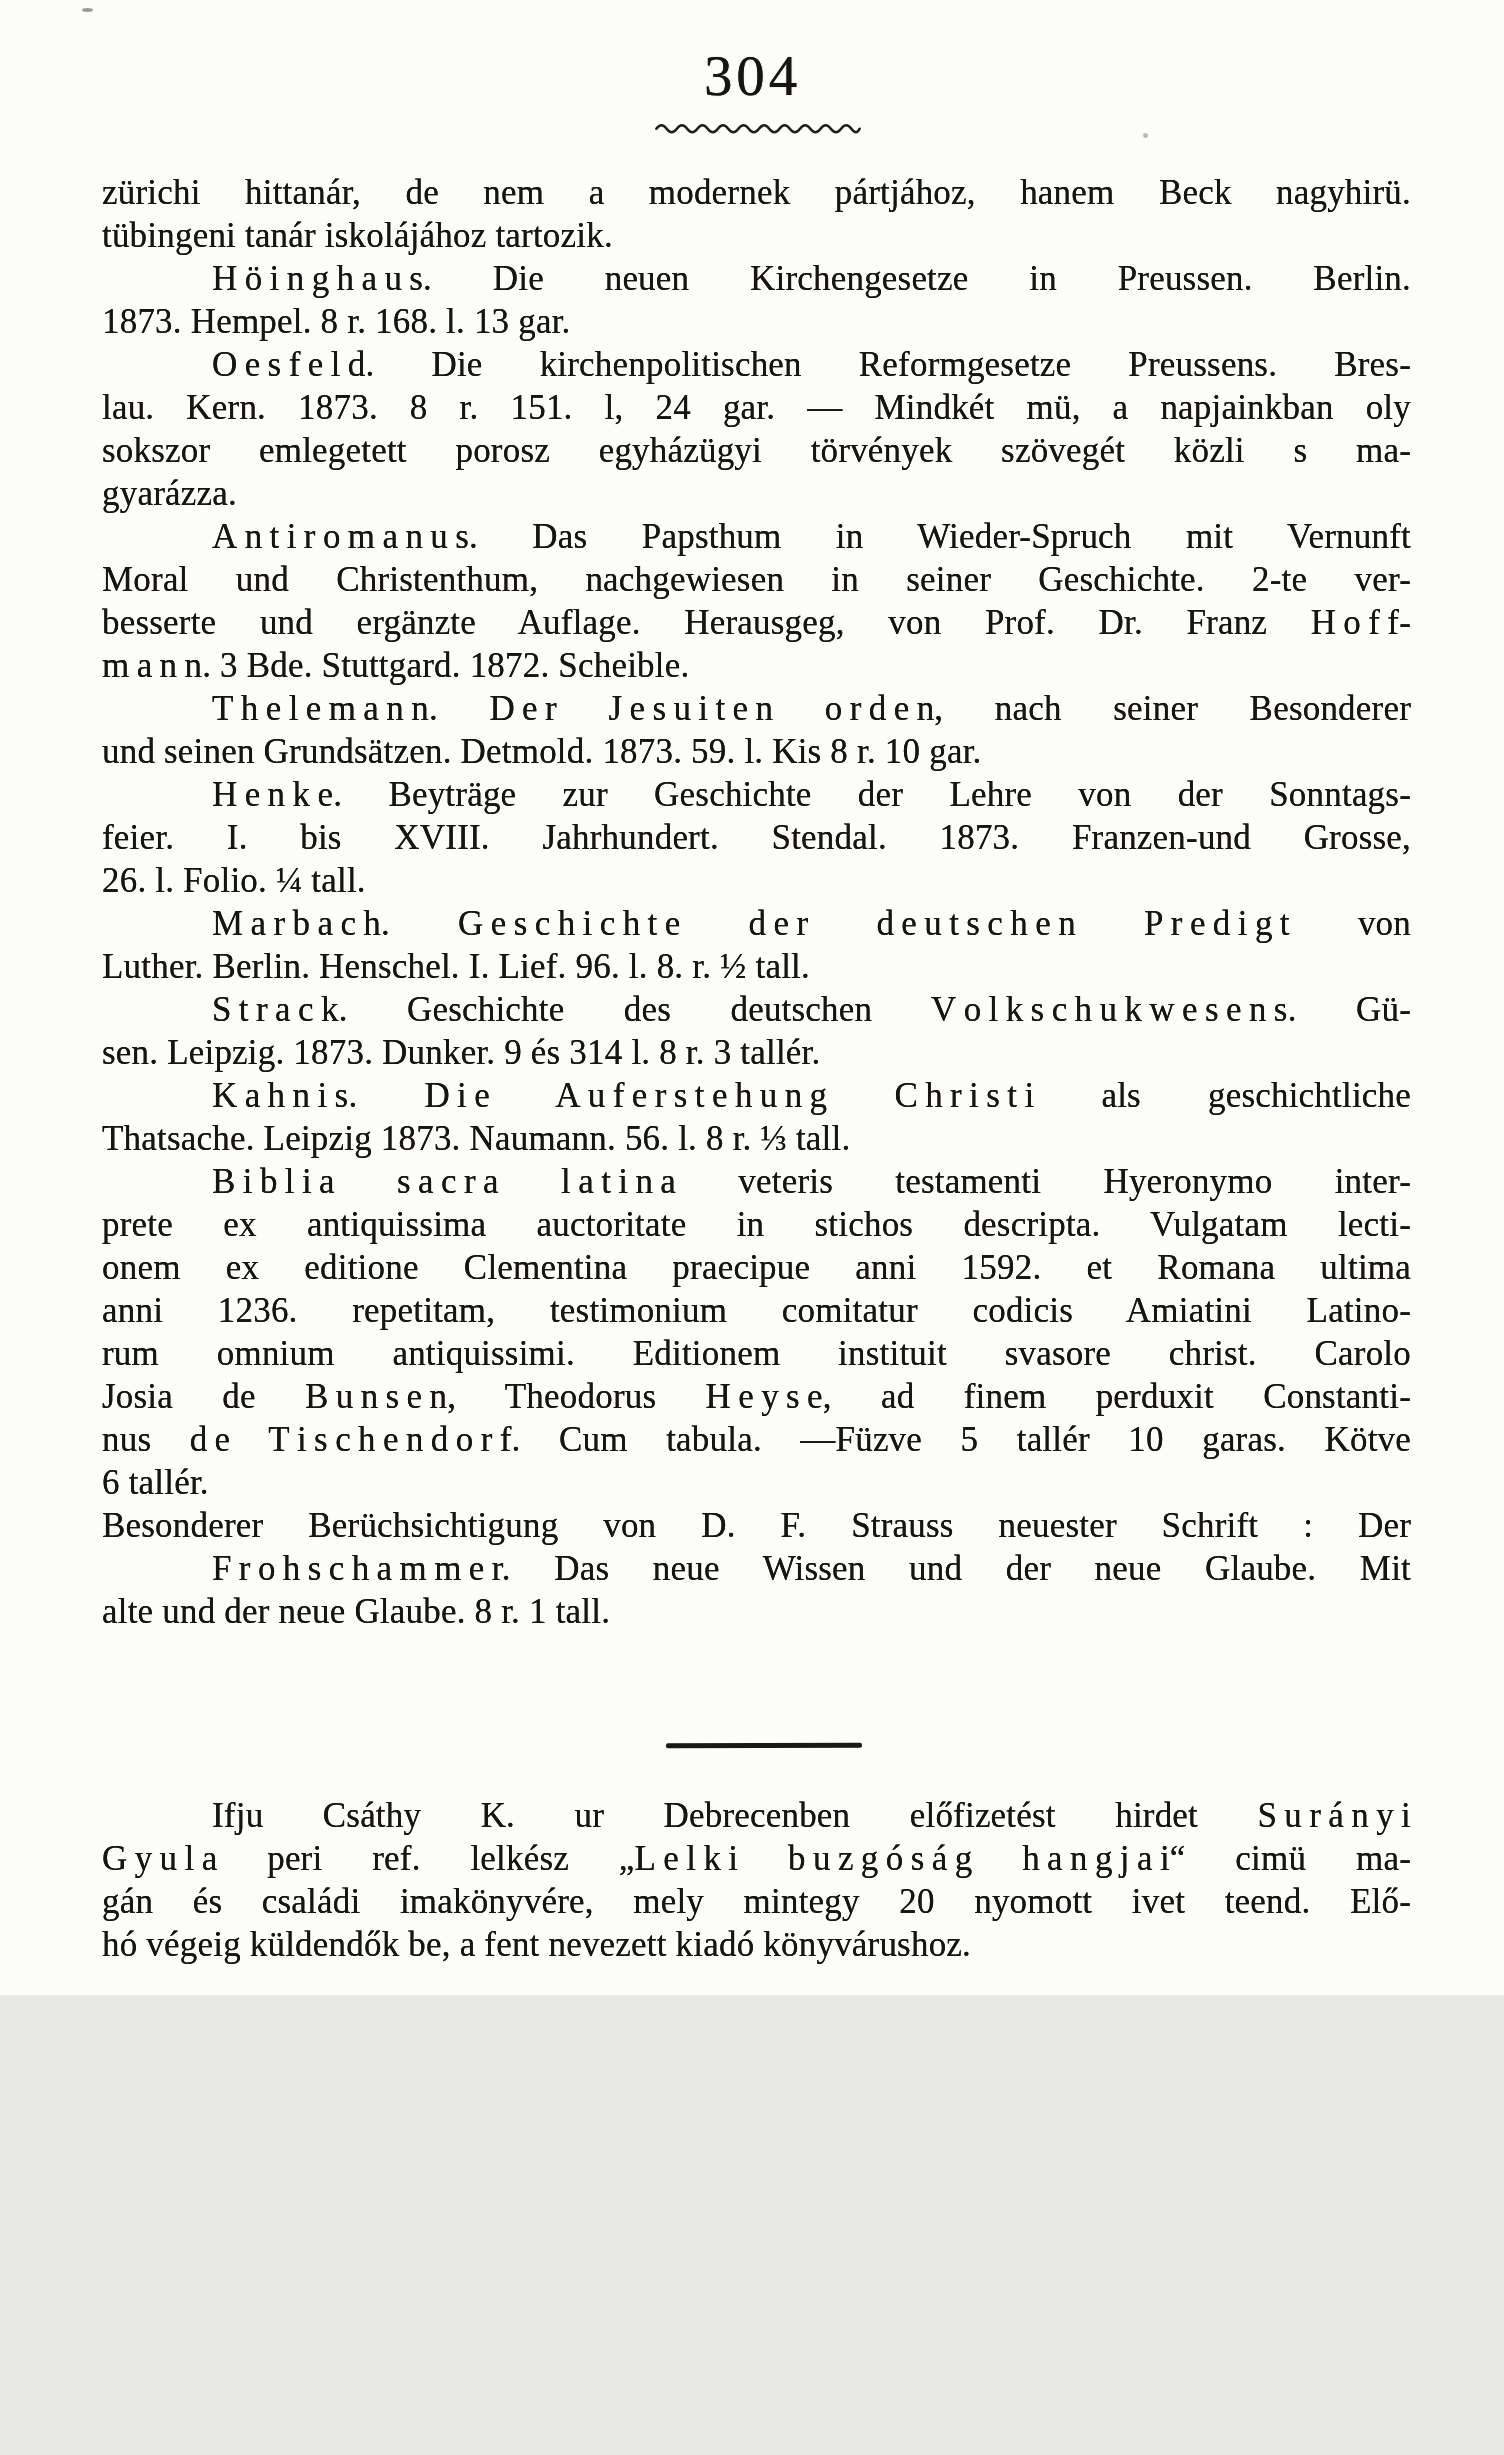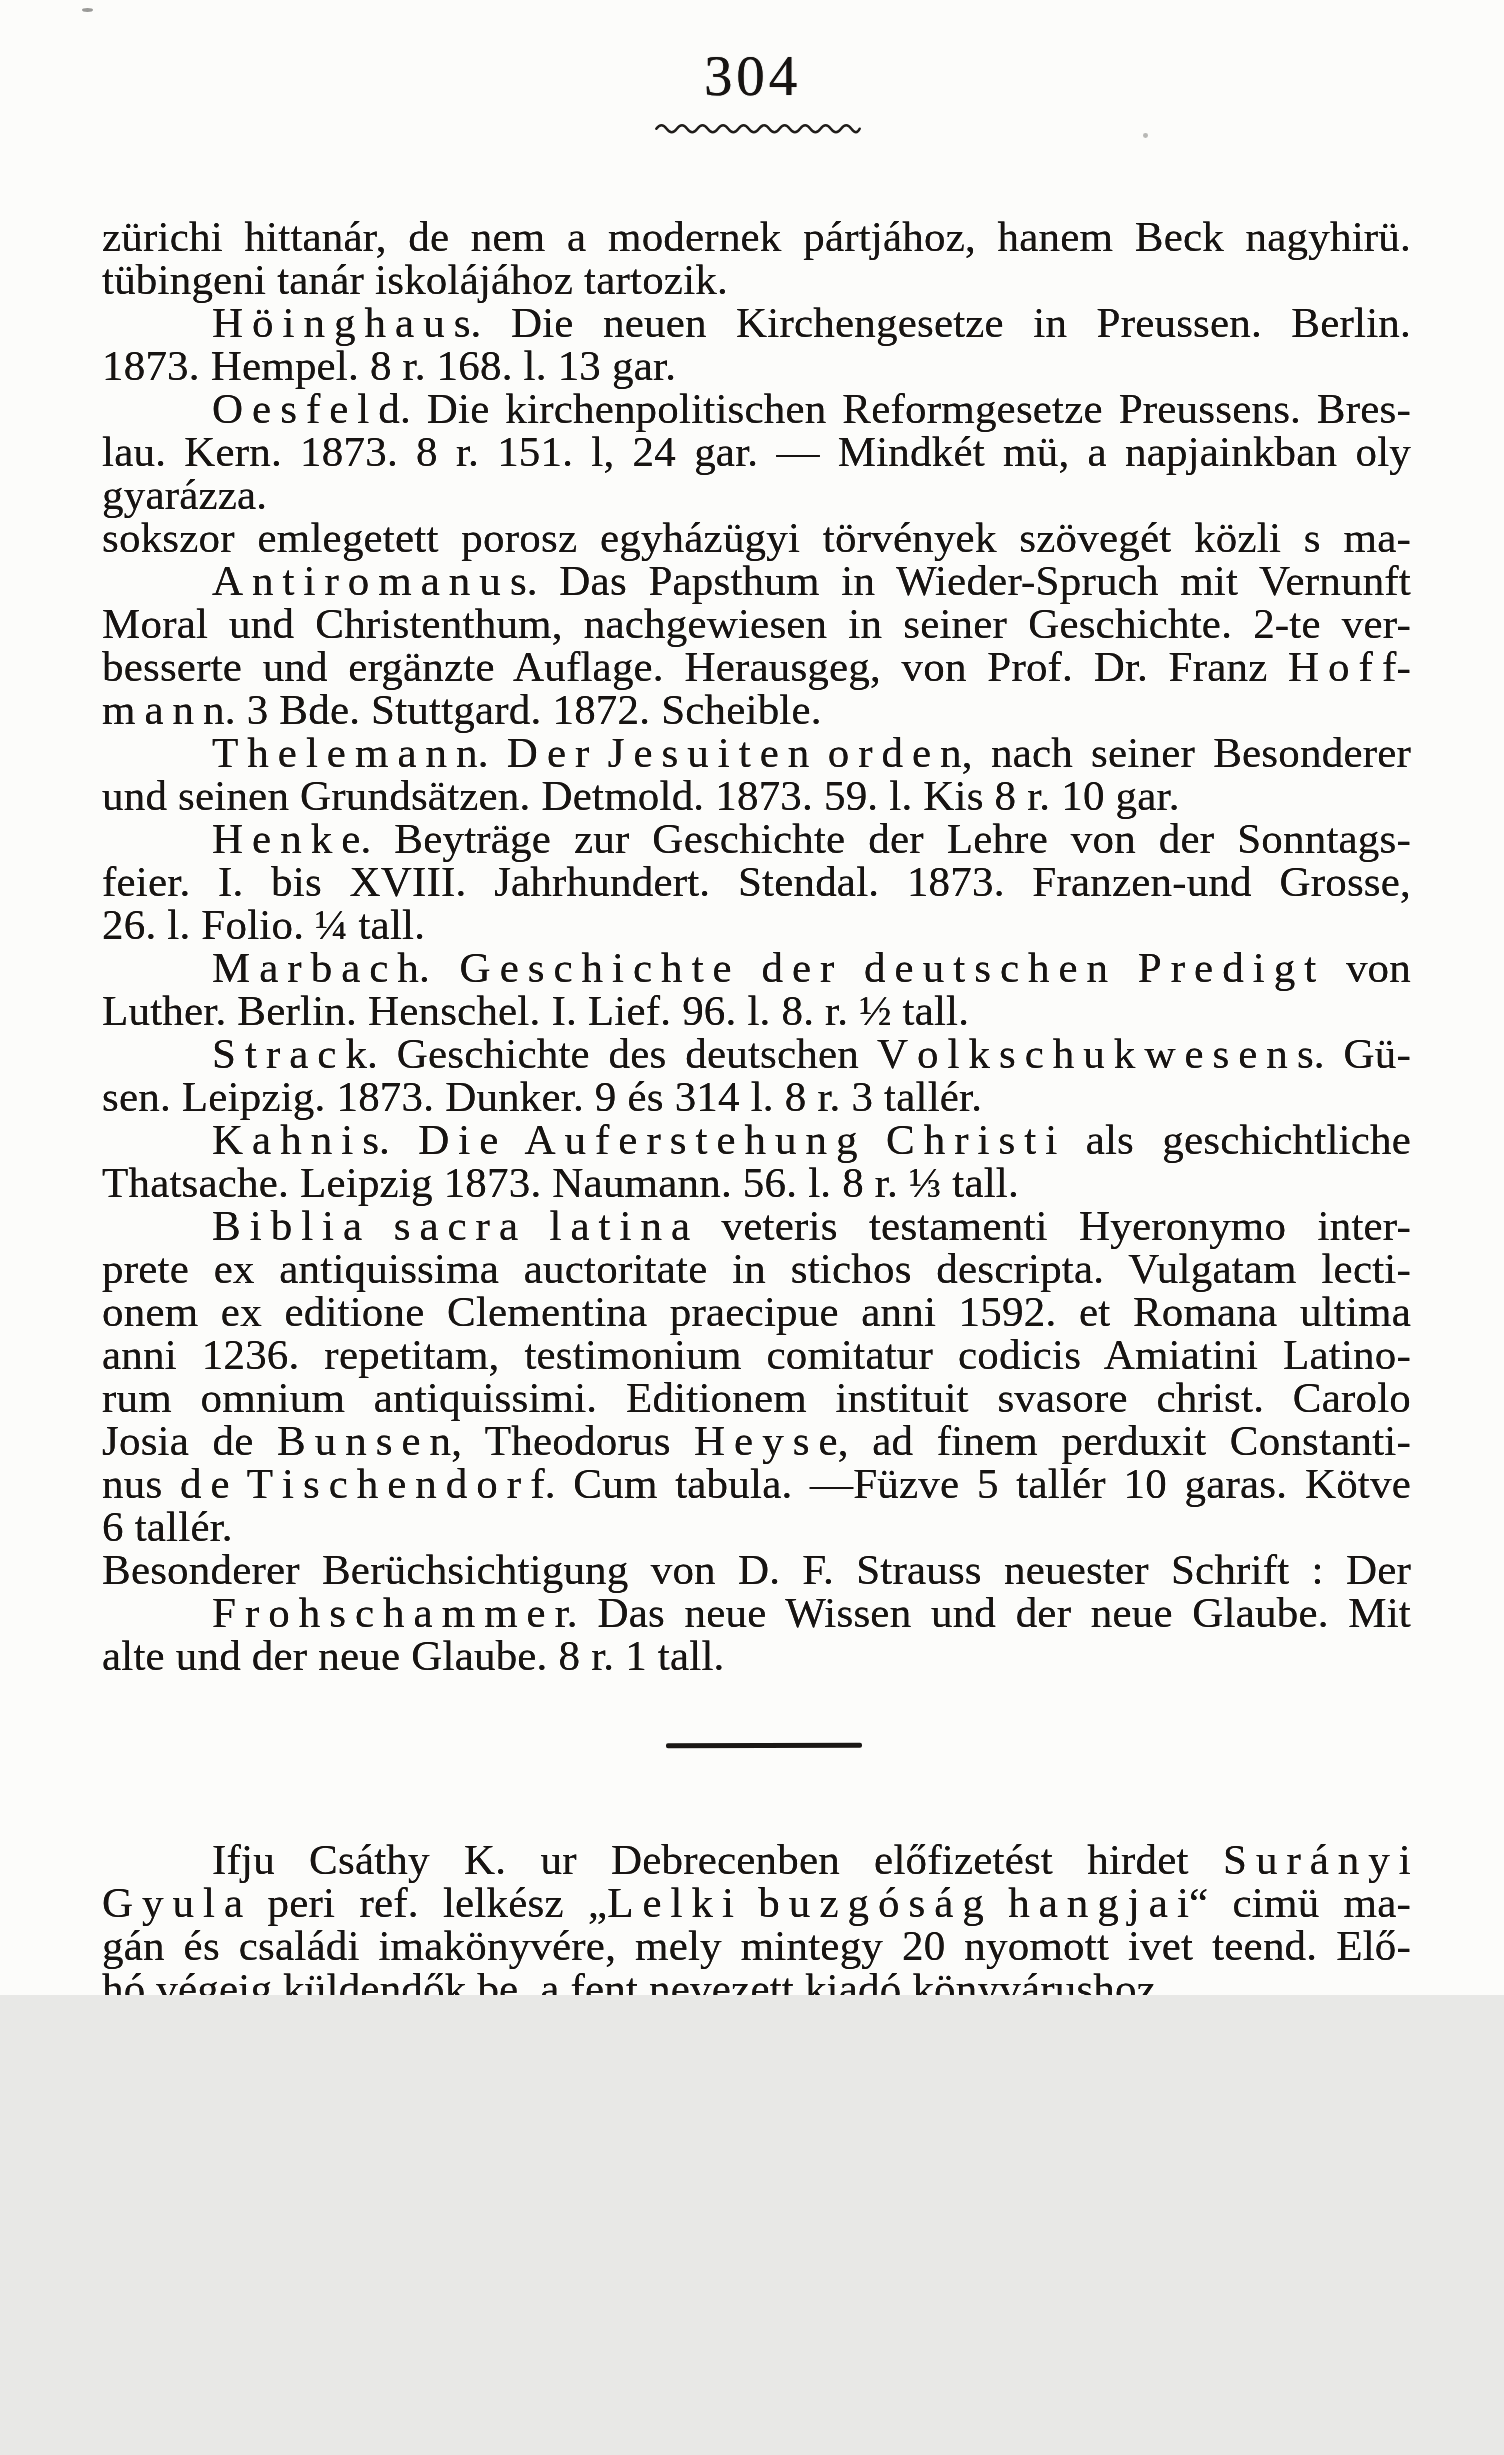--- a/index.html
+++ b/index.html
@@ -10,23 +10,22 @@
     color:#171412;
   }
   .pagenum {
     position:absolute; top:43px; left:0; width:100%;
     text-align:center; font-size:57px; letter-spacing:3.9px;
     text-shadow:0 0 0.7px currentColor;
   }
   .squiggle { position:absolute; top:119px; left:654px; }
   .body {
     position:absolute; left:102px; width:1309px;
-    font-size:43px; line-height:43px; letter-spacing:0.2px;
+    font-size:35px; line-height:43px; letter-spacing:0.2px;
     text-shadow:0 0 0.6px currentColor;
-    margin-top:44px;
   }
   .sec1 { top:171px; }
   .sec2 { top:1794px; }
   .line { min-height:43px; }
   .line.justify { text-align:justify; text-align-last:justify; }
   .line.indent { text-indent:110px; }
   .rule { position:absolute; background:#1b1815; }
   .rule-1 { left:666px; top:1743px; width:196px; height:4.9px; border-radius:2px; transform:rotate(-.2deg); }
   .rule-2 { left:653px; top:2155px; width:210px; height:3.9px; border-radius:2px; background:#2a2622; opacity:.88; transform:rotate(-.5deg); filter:blur(0.4px); }
   .speck { position:absolute; border-radius:50%; }
@@ -46,22 +45,22 @@
     <path d="M2 10 Q7.25 3, 12.5 10 T23 10 T33.5 10 T44 10 T54.5 10 T65 10 T75.5 10 T86 10 T96.5 10 T107 10 T117.5 10 T128 10 T138.5 10 T149 10 T159.5 10 T170 10 T180.5 10 T191 10 T201.5 10 T210 10" fill="none" stroke="#201d1a" stroke-width="2.6" stroke-linecap="round"></path>
   </svg>
 
   <div class="body sec1">
       <div class="line justify">zürichi hittanár, de nem a modernek pártjához, hanem Beck nagyhirü.</div>
       <div class="line">tübingeni tanár iskolájához tartozik.</div>
       <div class="line indent justify">H ö i n g h a u s. Die neuen Kirchengesetze in Preussen. Berlin.</div>
       <div class="line">1873. Hempel. 8 r. 168. l. 13 gar.</div>
       <div class="line indent justify">O e s f e l d. Die kirchenpolitischen Reformgesetze Preussens. Bres-</div>
       <div class="line justify">lau. Kern. 1873. 8 r. 151. l, 24 gar. — Mindkét mü, a napjainkban oly</div>
+      <div class="line justify">sokszor emlegetett porosz egyházügyi törvények szövegét közli s ma-</div>
       <div class="line">gyarázza.</div>
-      <div class="line justify">sokszor emlegetett porosz egyházügyi törvények szövegét közli s ma-</div>
       <div class="line indent justify">A n t i r o m a n u s. Das Papsthum in Wieder-Spruch mit Vernunft</div>
       <div class="line justify">Moral und Christenthum, nachgewiesen in seiner Geschichte. 2-te ver-</div>
       <div class="line justify">besserte und ergänzte Auflage. Herausgeg, von Prof. Dr. Franz H o f f-</div>
       <div class="line">m a n n. 3 Bde. Stuttgard. 1872. Scheible.</div>
       <div class="line indent justify">T h e l e m a n n. D e r J e s u i t e n o r d e n, nach seiner Besonderer</div>
       <div class="line">und seinen Grundsätzen. Detmold. 1873. 59. l. Kis 8 r. 10 gar.</div>
       <div class="line indent justify">H e n k e. Beyträge zur Geschichte der Lehre von der Sonntags-</div>
       <div class="line justify">feier. I. bis XVIII. Jahrhundert. Stendal. 1873. Franzen-und Grosse,</div>
       <div class="line">26. l. Folio. ¼ tall.</div>
       <div class="line indent justify">M a r b a c h. G e s c h i c h t e d e r d e u t s c h e n P r e d i g t von</div>

